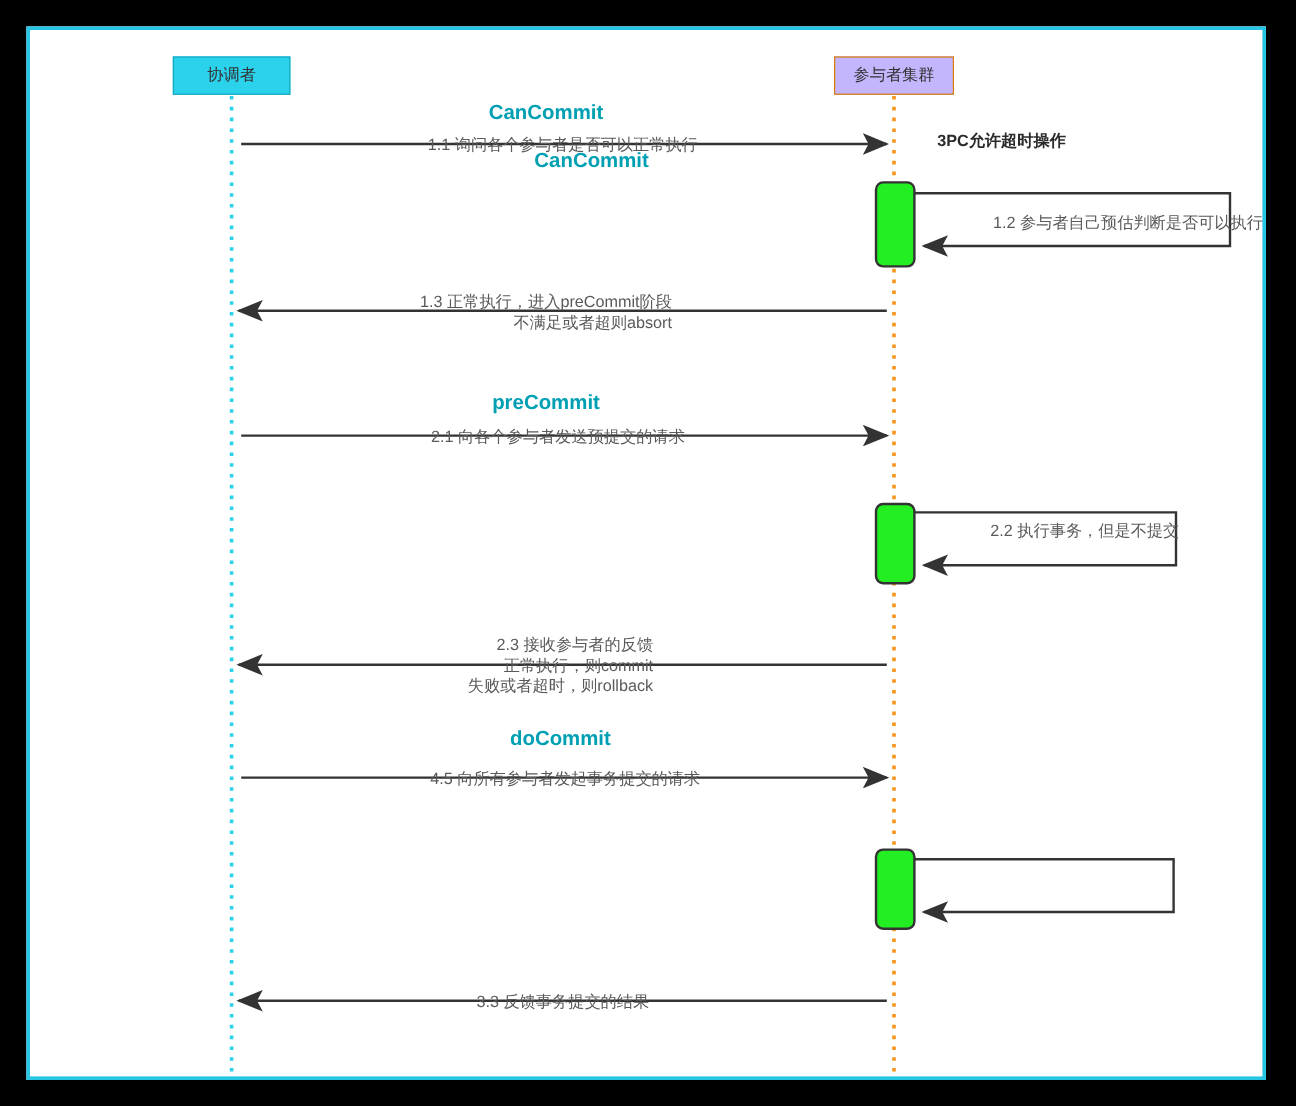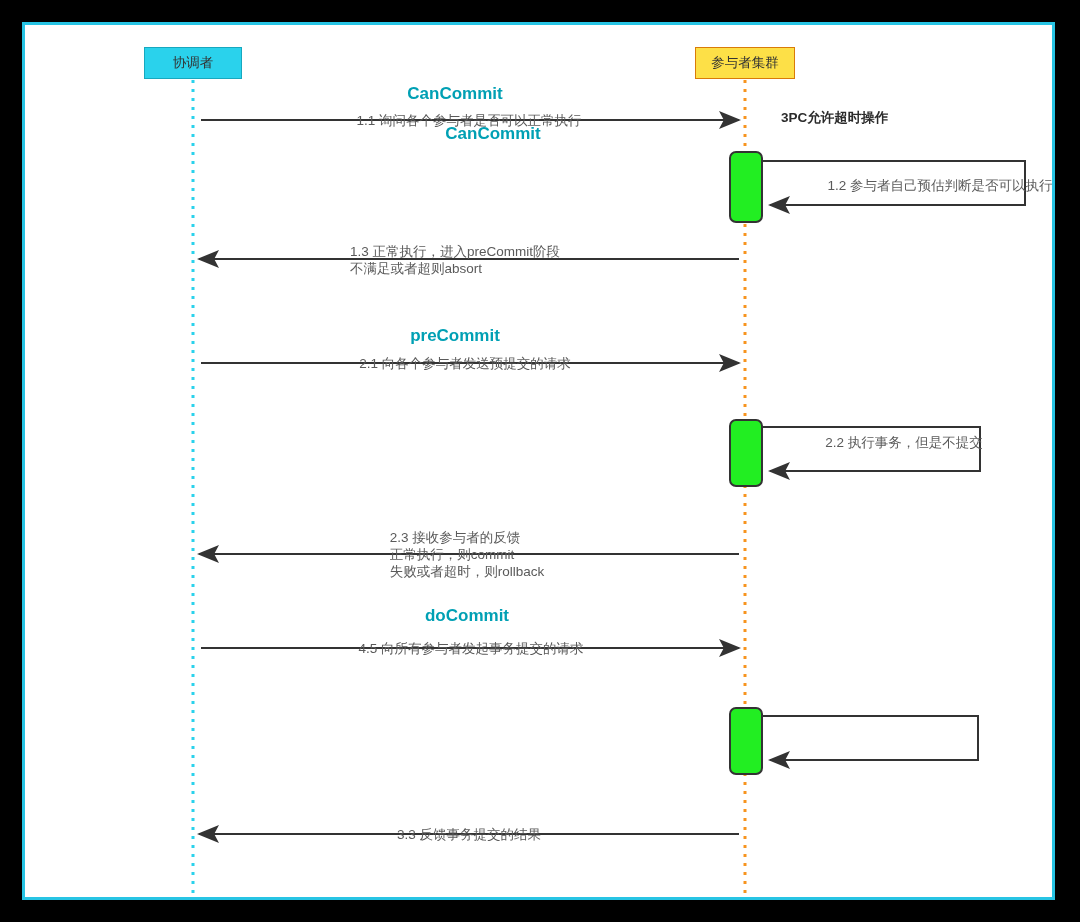--- a/index.html
+++ b/index.html
@@ -15,34 +15,34 @@
   #diagram{position:absolute;left:0;top:0;width:949px;height:872px;}
   .svg-layer{position:absolute;left:0;top:0;width:1027px;height:872px;}
 
   
   .lbl{position:absolute;white-space:nowrap;}
   .phase{
     color:#00a0b4;font-weight:bold;font-size:17px;
     transform:translateX(-50%);
   }
   .msg{
-    color:#5a5a5a;font-size:13.5px;text-align:left;
+    color:#5a5a5a;font-size:13.5px;text-align:right;
     transform:translateX(-50%);line-height:17px;
   }
   .note{
     color:#2b2b2b;font-size:13.5px;font-weight:bold;
   }
   .actor-box{
     position:absolute;box-sizing:border-box;
     display:flex;align-items:center;justify-content:center;
     font-size:13.5px;color:#333333;
     transform:translateX(-50%);
   }
   .actor-coordinator{background:#2ad2ec;border:1.5px solid #17a8bf;}
-  .actor-participant{background:#fde047;border:1.5px solid #d97b08;font-family:Liberation Mono, monospace;}
+  .actor-participant{background:#c4b5fd;border:1.5px solid #d97b08;font-family:Liberation Mono, monospace;}
 </style>
 </head>
 <body>
 
 <div id="canvas-frame">
   <div id="diagram">
 
     <svg class="svg-layer" viewBox="0 0 1027 872">
       <defs>
         <marker id="arrowFilled" markerWidth="11" markerHeight="9" refX="10" refY="4.5" orient="auto">

